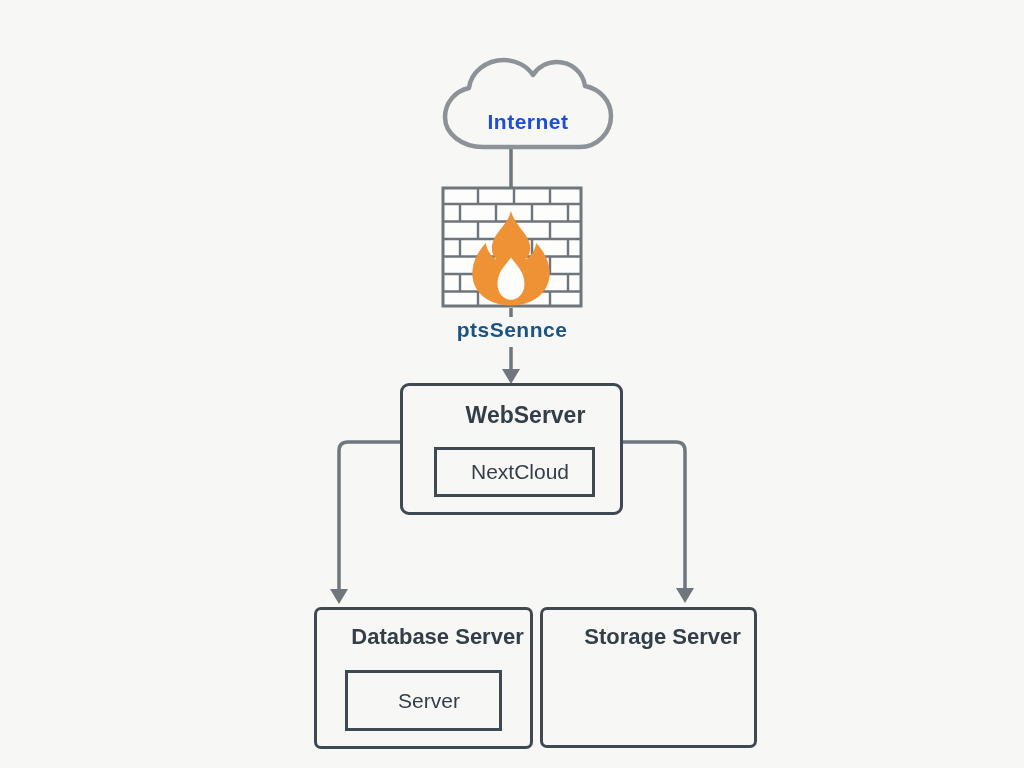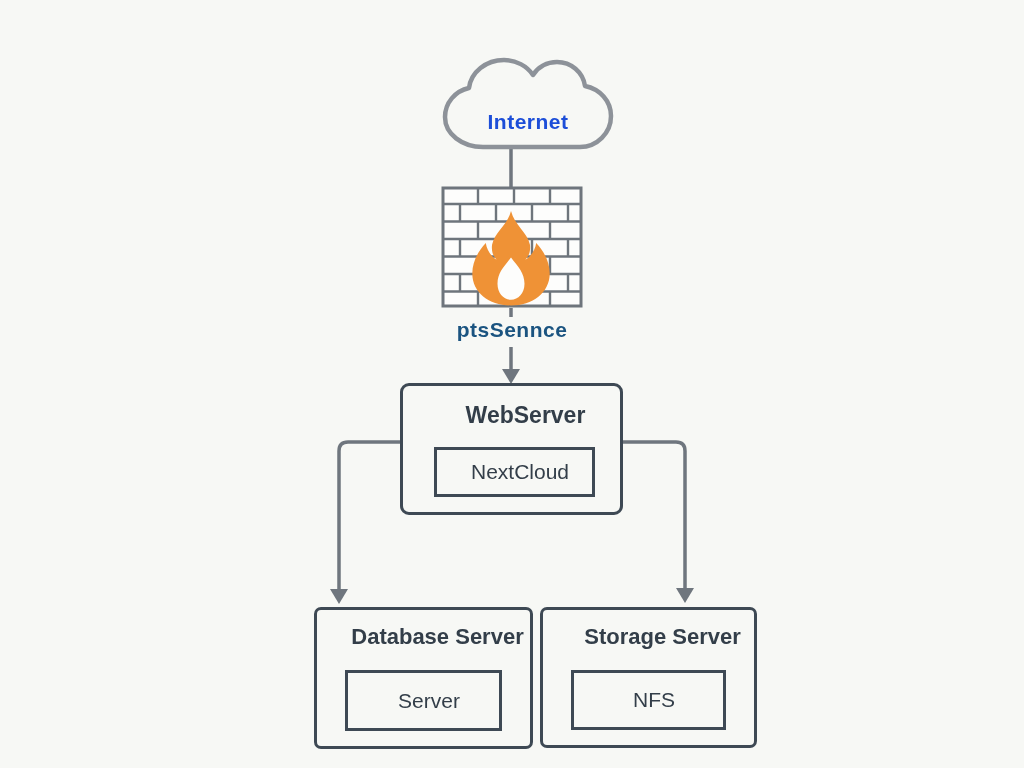--- a/index.html
+++ b/index.html
@@ -152,18 +152,15 @@
 
   <div id="database-box" class="server-box">
     <div class="server-title">Database Server</div>
     <div id="mysql-box" class="component-box">
       <span>Server</span>
     </div>
   </div>
 
   <div id="storage-box" class="server-box">
     <div class="server-title">Storage Server</div>
-    <div id="nfs-box" class="component-box">
-      <span>NFS</span>
-    </div>
   </div>
 
 </div>
 
 </body></html>

